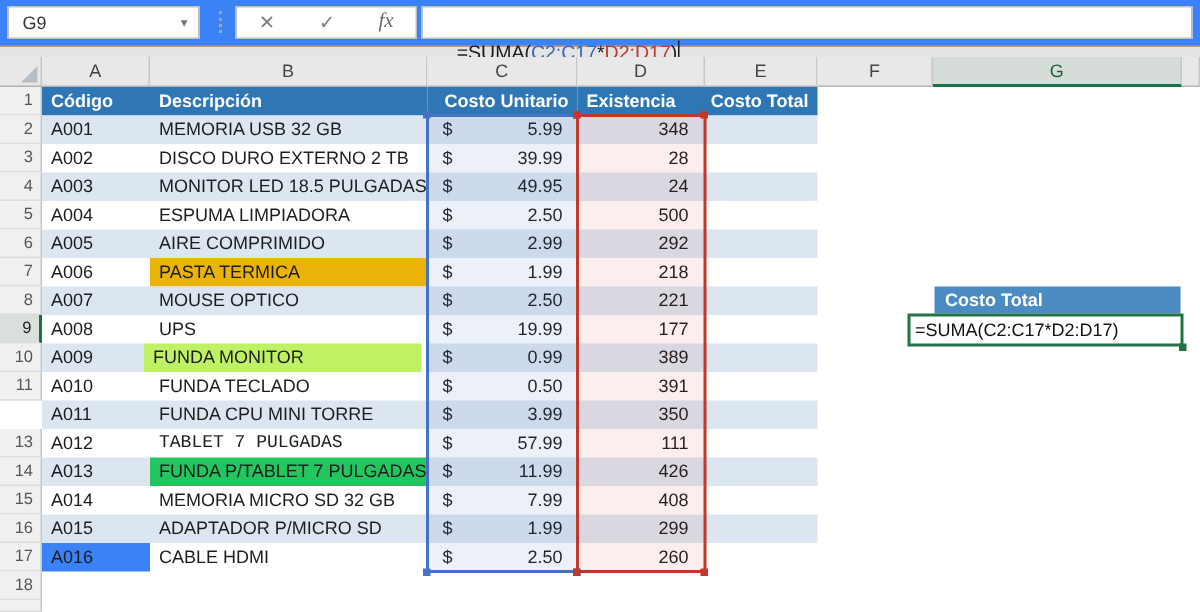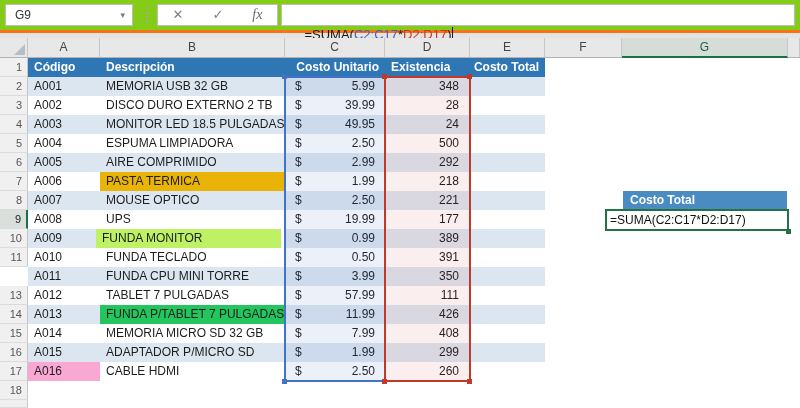--- a/index.html
+++ b/index.html
@@ -2,21 +2,21 @@
 <html><head>
 <meta charset="utf-8">
 <style>
   html,body{margin:0;padding:0;}
   body{
     width:800px;height:408px;position:relative;overflow:hidden;
     background:#E4E4E4;font-family:"Liberation Sans",sans-serif;
     -webkit-font-smoothing:antialiased;
   }
   
-  #topbar{position:absolute;left:0;top:0;width:800px;height:30px;background:#84cc16;border-bottom:3px solid #f97316;}
+  #topbar{position:absolute;left:0;top:0;width:800px;height:30px;background:#3b82f6;border-bottom:1px solid #f97316;}
   .tb-box{position:absolute;top:4px;height:22px;background:#FFFFFF;border:1px solid #BDBDBD;box-sizing:border-box;}
   #namebox{left:5px;width:128px;font-size:12px;color:#333;line-height:20px;padding-left:9px;}
   #name-arrow{position:absolute;right:7px;top:1px;font-size:9px;color:#777;line-height:18px;}
   #tb-sep{position:absolute;left:146px;top:7px;height:15px;width:0;border-left:2px dotted #A6A6A6;}
   #fbtns{left:157px;width:121px;display:flex;align-items:center;justify-content:space-around;color:#7E7E7E;font-size:13px;}
   #fbtns .fbtn{cursor:default;line-height:20px;}
   #fx-btn{font-style:italic;font-family:"Liberation Serif",serif;font-size:14px;color:#6B6B6B;}
   #fbar{left:281px;width:514px;font-size:13px;line-height:20px;padding-left:8px;white-space:pre;color:#1a1a1a;}
   #caret{display:inline-block;width:1px;height:14px;background:#1a1a1a;vertical-align:-2px;}
   
@@ -176,21 +176,21 @@
     <div class="cell" style="left: 470px; top: 210px; width: 75px; height: 19px; background: rgb(255, 255, 255);"></div>
     <div class="cell al" style="left: 28px; top: 229px; width: 72px; height: 19px; background: rgb(220, 230, 241);">A011</div>
     <div class="cell al" style="left: 100px; top: 229px; width: 185px; height: 19px; background: rgb(220, 230, 241);">FUNDA CPU MINI TORRE</div>
     <div class="cell money" style="left: 285px; top: 229px; width: 100px; height: 19px; background: rgb(220, 230, 241);">
       <span>$</span>
       <span>3.99</span>
     </div>
     <div class="cell qty" style="left: 385px; top: 229px; width: 85px; height: 19px; background: rgb(220, 230, 241);">350</div>
     <div class="cell" style="left: 470px; top: 229px; width: 75px; height: 19px; background: rgb(220, 230, 241);"></div>
     <div class="cell al" style="left: 28px; top: 248px; width: 72px; height: 19px; background: rgb(255, 255, 255);">A012</div>
-    <div class="cell al" style="left: 100px; top: 248px; width: 185px; height: 28px; background: rgb(255, 255, 255);">TABLET 7 PULGADAS</div>
+    <div class="cell al" style="left: 100px; top: 248px; width: 185px; height: 28px; background: rgb(255, 255, 255); font-family: Liberation Mono, monospace;">TABLET 7 PULGADAS</div>
     <div class="cell money" style="left: 285px; top: 248px; width: 100px; height: 19px; background: rgb(255, 255, 255);">
       <span>$</span>
       <span>57.99</span>
     </div>
     <div class="cell qty" style="left: 385px; top: 248px; width: 85px; height: 19px; background: rgb(255, 255, 255);">111</div>
     <div class="cell" style="left: 470px; top: 248px; width: 75px; height: 19px; background: rgb(255, 255, 255);"></div>
     <div class="cell al" style="left: 28px; top: 267px; width: 72px; height: 19px; background: rgb(220, 230, 241);">A013</div>
     <div class="cell al" style="left: 100px; top: 267px; width: 185px; height: 19px; background: #22c55e;">FUNDA P/TABLET 7 PULGADAS</div>
     <div class="cell money" style="left: 285px; top: 267px; width: 100px; height: 19px; background: rgb(220, 230, 241);">
       <span>$</span>
@@ -207,21 +207,21 @@
     <div class="cell qty" style="left: 385px; top: 286px; width: 85px; height: 19px; background: rgb(255, 255, 255);">408</div>
     <div class="cell" style="left: 470px; top: 286px; width: 75px; height: 19px; background: rgb(255, 255, 255);"></div>
     <div class="cell al" style="left: 28px; top: 305px; width: 72px; height: 19px; background: rgb(220, 230, 241);">A015</div>
     <div class="cell al" style="left: 100px; top: 305px; width: 185px; height: 19px; background: rgb(220, 230, 241);">ADAPTADOR P/MICRO SD</div>
     <div class="cell money" style="left: 285px; top: 305px; width: 100px; height: 19px; background: rgb(220, 230, 241);">
       <span>$</span>
       <span>1.99</span>
     </div>
     <div class="cell qty" style="left: 385px; top: 305px; width: 85px; height: 19px; background: rgb(220, 230, 241);">299</div>
     <div class="cell" style="left: 470px; top: 305px; width: 75px; height: 19px; background: rgb(220, 230, 241);"></div>
-    <div class="cell al" style="left: 28px; top: 324px; width: 72px; height: 19px; background: #f9a8d4;">A016</div>
+    <div class="cell al" style="left: 28px; top: 324px; width: 72px; height: 19px; background: #3b82f6;">A016</div>
     <div class="cell al" style="left: 100px; top: 324px; width: 185px; height: 19px; background: rgb(255, 255, 255);">CABLE HDMI</div>
     <div class="cell money" style="left: 285px; top: 324px; width: 100px; height: 19px; background: rgb(255, 255, 255);">
       <span>$</span>
       <span>2.50</span>
     </div>
     <div class="cell qty" style="left: 385px; top: 324px; width: 85px; height: 19px; background: rgb(255, 255, 255); border-radius: 8px;">260</div>
     <div class="cell" style="left: 470px; top: 324px; width: 75px; height: 19px; background: rgb(255, 255, 255);"></div>
     <div class="range" style="left: 284px; top: 38px; width: 102px; height: 306px; border: 2px solid rgb(68, 114, 196); background: rgba(68, 114, 196, 0.1);"></div>
     <div class="range" style="left: 384px; top: 38px; width: 87px; height: 306px; border: 2px solid rgb(192, 57, 43); background: rgba(192, 57, 43, 0.08);"></div>
     <div class="handle" style="left: 282px; top: 36px; background: rgb(68, 114, 196);"></div>

